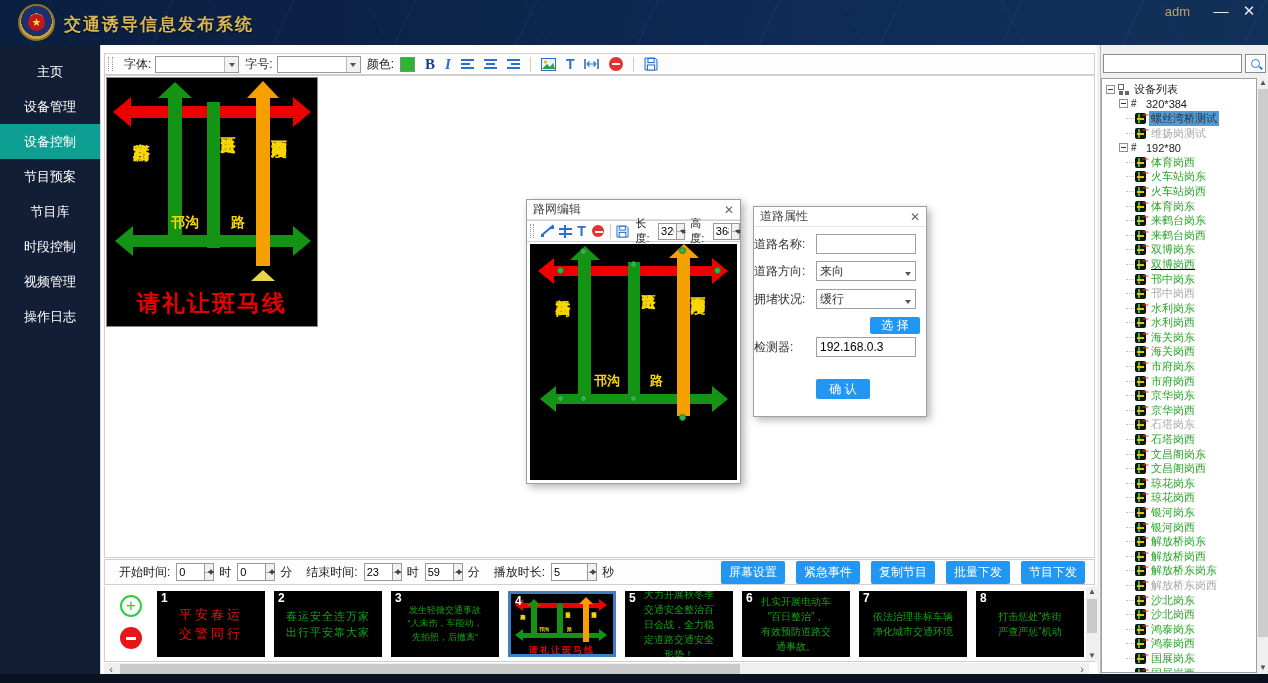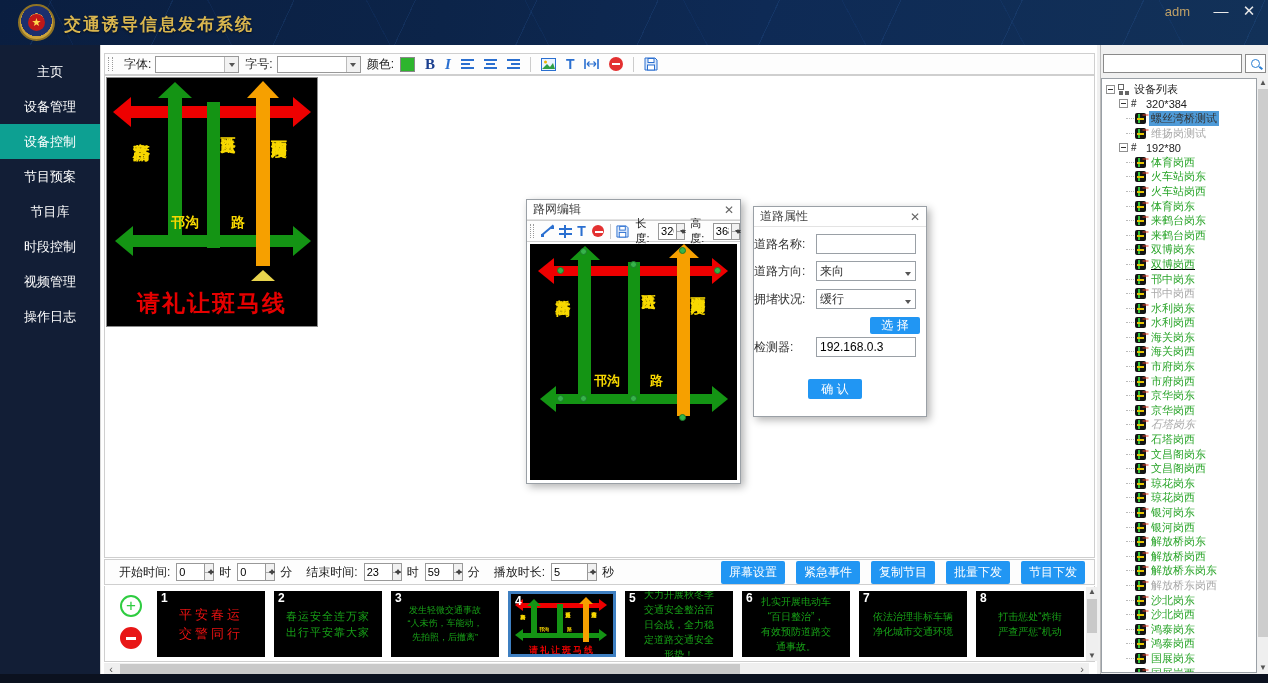--- a/index.html
+++ b/index.html
@@ -364,21 +364,21 @@
           <span class="fakesel">
             <span>缓行</span>
             <span class="caret"></span>
           </span>
         </div>
         <button class="btn-blue" style="position:absolute;left:116px;top:110px;width:50px;height:17px;padding:0">选 择</button>
         <div class="frow" style="left:0;top:130px">
           <span class="flab">检测器:</span>
           <input class="ti" value="192.168.0.3" style="">
         </div>
-        <button class="btn-blue" style="position:absolute;left:54px;top:172px;width:54px;height:20px;padding:0">确 认</button>
+        <button class="btn-blue" style="position:absolute;left:62px;top:172px;width:54px;height:20px;padding:0">确 认</button>
       </div>
     </div>
 
     <div id="controls">
       <span class="lab">开始时间:</span>
       <span class="spin">
           <input value="0" style="">
           <span class="ud">
             <b class="u"></b>
             <b class="d"></b>
@@ -635,21 +635,21 @@
         <div class="trow" style="padding-left: 24px;">
           <div class="conn"></div>
           <div class="dev-ic"></div>
           <div class="tname on">京华岗东</div>
         </div>
         <div class="trow" style="padding-left: 24px;">
           <div class="conn"></div>
           <div class="dev-ic"></div>
           <div class="tname on">京华岗西</div>
         </div>
-        <div class="trow" style="padding-left: 24px; font-style: italic;">
+        <div class="trow" style="padding-left: 24px;">
           <div class="conn"></div>
           <div class="dev-ic"></div>
           <div class="tname off">石塔岗东</div>
         </div>
         <div class="trow" style="padding-left: 24px;">
           <div class="conn"></div>
           <div class="dev-ic"></div>
           <div class="tname on">石塔岗西</div>
         </div>
         <div class="trow" style="padding-left: 24px;">

